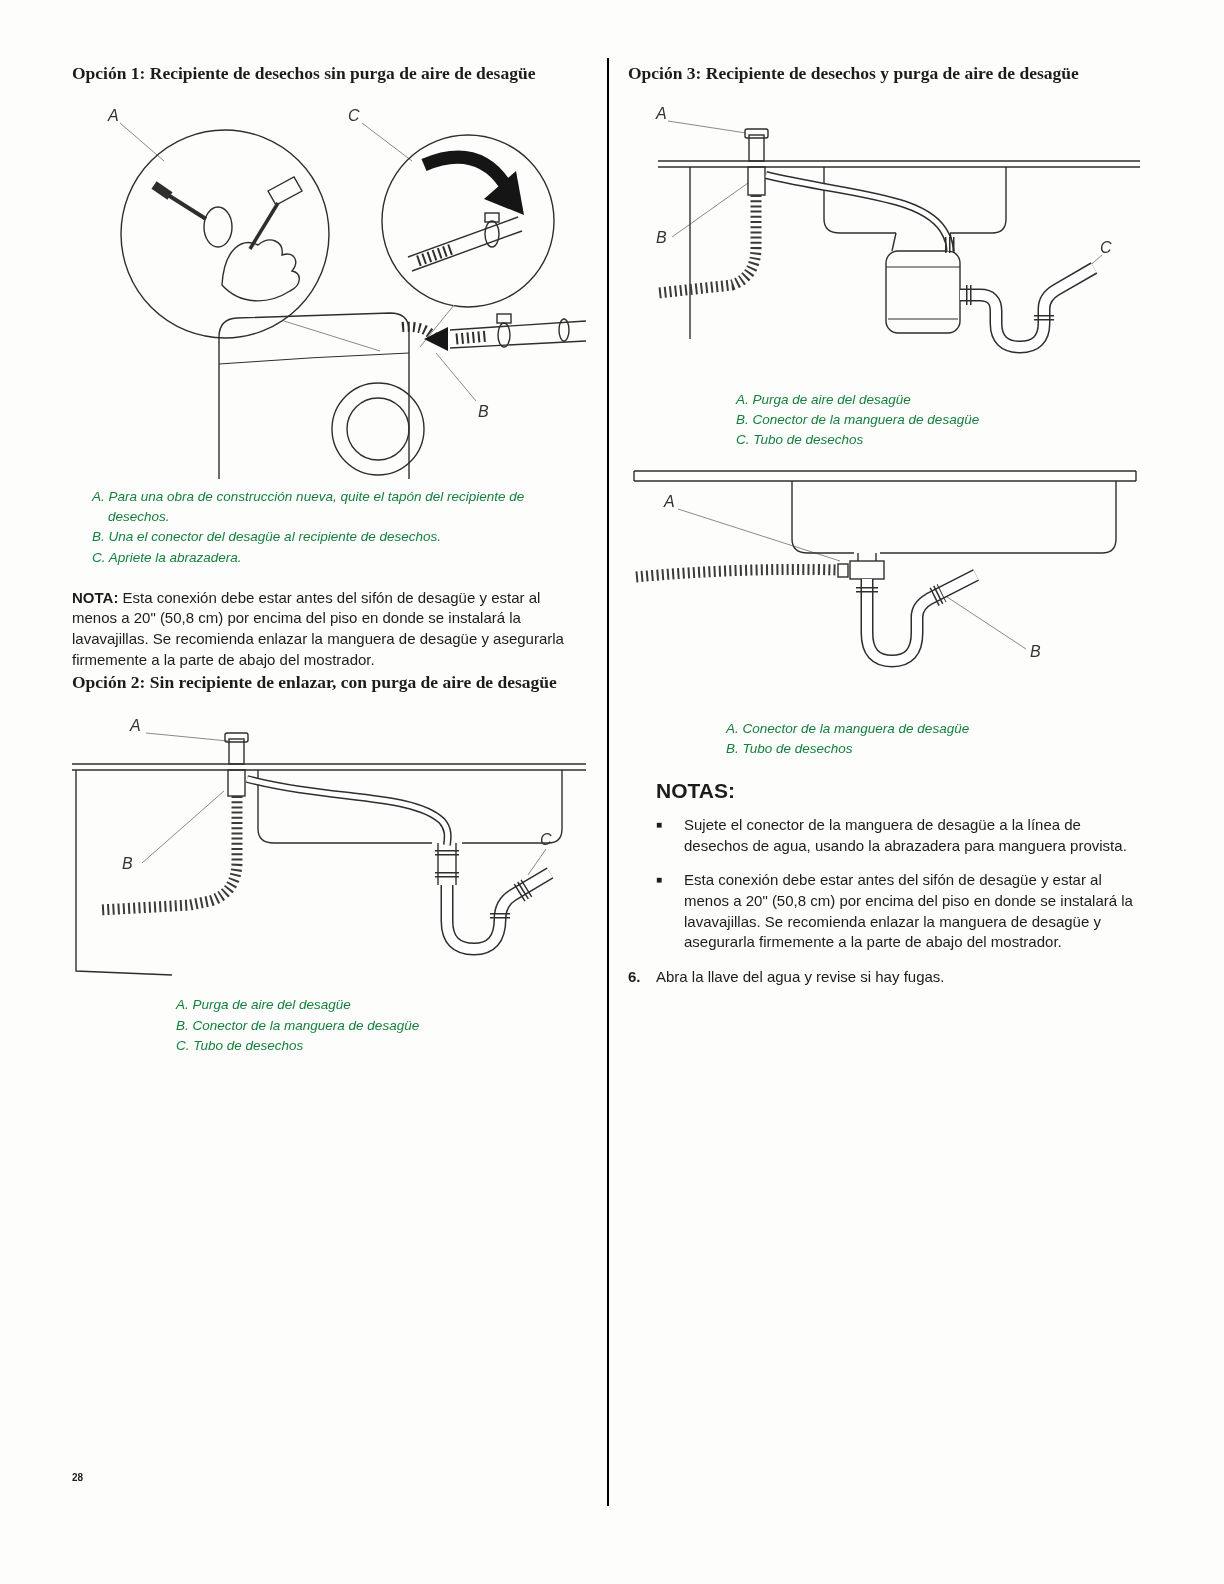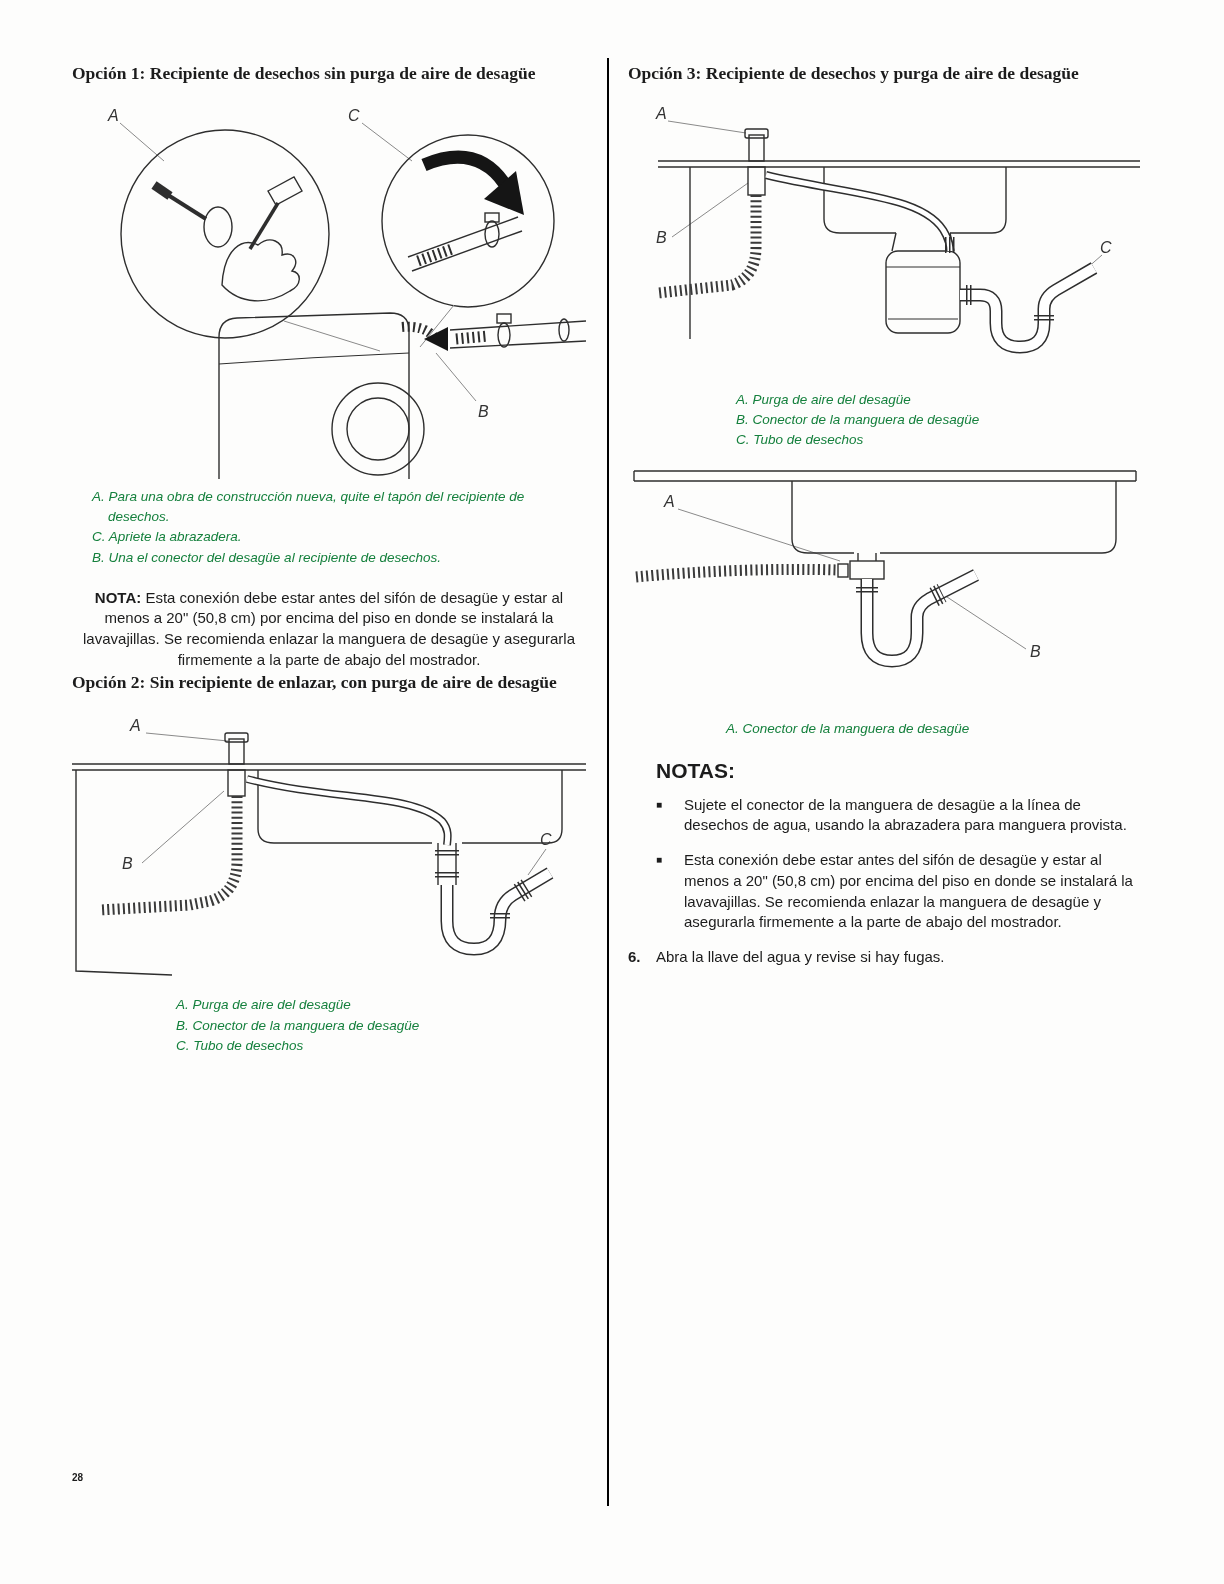--- a/index.html
+++ b/index.html
@@ -29,21 +29,21 @@
   .fig-4 { margin: 14px 0 4px 0; }
   .captions {
     font-style: italic; font-size: 13.5px; line-height: 1.5; color: #15803d;
   }
   .cap { padding-left: 16px; text-indent: -16px; }
   .captions-1 { margin-left: 20px; }
   .captions-2 { margin-left: 104px; }
   .captions-3 { margin-left: 108px; }
   .captions-4 { margin-left: 98px; }
   .body-text { font-size: 15px; line-height: 1.38; margin: 0; }
-  .nota-para { margin-top: 20px; text-align: center; }
+  .nota-para { margin-top: 20px; }
   .nota-label, .bold { font-weight: bold; }
   .h-opt2 { margin-top: 26px; }
   .h-opt4 { margin-top: 24px; }
   .notas-block { margin-top: 20px; margin-left: 28px; }
   .notas-heading { font-size: 21px; font-weight: bold; margin: 0 0 12px 0; }
   .bullet-row { display: flex; margin-bottom: 14px; }
   .bullet-glyph { width: 28px; flex: 0 0 28px; font-size: 10px; line-height: 20px; }
   .bullet-text { flex: 1; font-size: 15px; line-height: 1.38; }
   .step-row { display: flex; margin-top: 6px; font-size: 15px; line-height: 1.38; }
   .step-num { width: 28px; flex: 0 0 28px; font-weight: bold; }
@@ -109,22 +109,22 @@
       <rect x="425" y="215" width="14" height="9"></rect>
       <ellipse cx="492" cy="231" rx="5" ry="11"></ellipse>
     </g>
     <text x="36" y="22">A</text>
     <text x="276" y="22">C</text>
     <text x="406" y="318">B</text>
   </svg>
 
   <div class="captions captions-1">
     <div class="cap">A. Para una obra de construcción nueva, quite el tapón del recipiente de desechos.</div>
+    <div class="cap">B. Una el conector del desagüe al recipiente de desechos.</div>
     <div class="cap">C. Apriete la abrazadera.</div>
-    <div class="cap">B. Una el conector del desagüe al recipiente de desechos.</div>
   </div>
 
   <p class="body-text nota-para"><span class="nota-label">NOTA:</span><span> Esta conexión debe estar antes del sifón de desagüe y estar al menos a 20" (50,8 cm) por encima del piso en donde se instalará la lavavajillas. Se recomienda enlazar la manguera de desagüe y asegurarla firmemente a la parte de abajo del mostrador.</span></p>
 
   <h2 class="opt-title h-opt2">Opción 2: Sin recipiente de enlazar, con purga de aire de desagüe</h2>
 
   <svg class="fig fig-2" width="514" height="280" viewBox="0 0 514 280">
     <g class="ln">
 
       <line x1="74" y1="24" x2="156" y2="32" style="stroke:#8a8a8a;stroke-width:1"></line>
@@ -247,20 +247,21 @@
       <path d="M239,114 L239,168 Q239,196 264,196 Q289,196 289,168 L289,152 Q289,141 301,134 L348,110" style="stroke:#fff;stroke-width:10"></path>
       <line x1="239" y1="122" x2="239" y2="130" style="stroke-width:22;stroke-dasharray:1.5 2.5"></line>
       <line x1="306" y1="132" x2="314" y2="128" style="stroke-width:20;stroke-dasharray:1.5 2.5"></line>
     </g>
     <text x="36" y="42">A</text>
     <text x="402" y="192">B</text>
   </svg>
 
   <div class="captions captions-4">
     <div class="cap">A. Conector de la manguera de desagüe</div>
+    <div class="cap">B. Tubo de desechos</div>
   </div>
 
   <div class="notas-block">
     <p class="notas-heading">NOTAS:</p>
     <div class="bullet-row">
       <span class="bullet-glyph">■</span>
       <span class="bullet-text">Sujete el conector de la manguera de desagüe a la línea de desechos de agua, usando la abrazadera para manguera provista.</span>
     </div>
     <div class="bullet-row">
       <span class="bullet-glyph">■</span>

